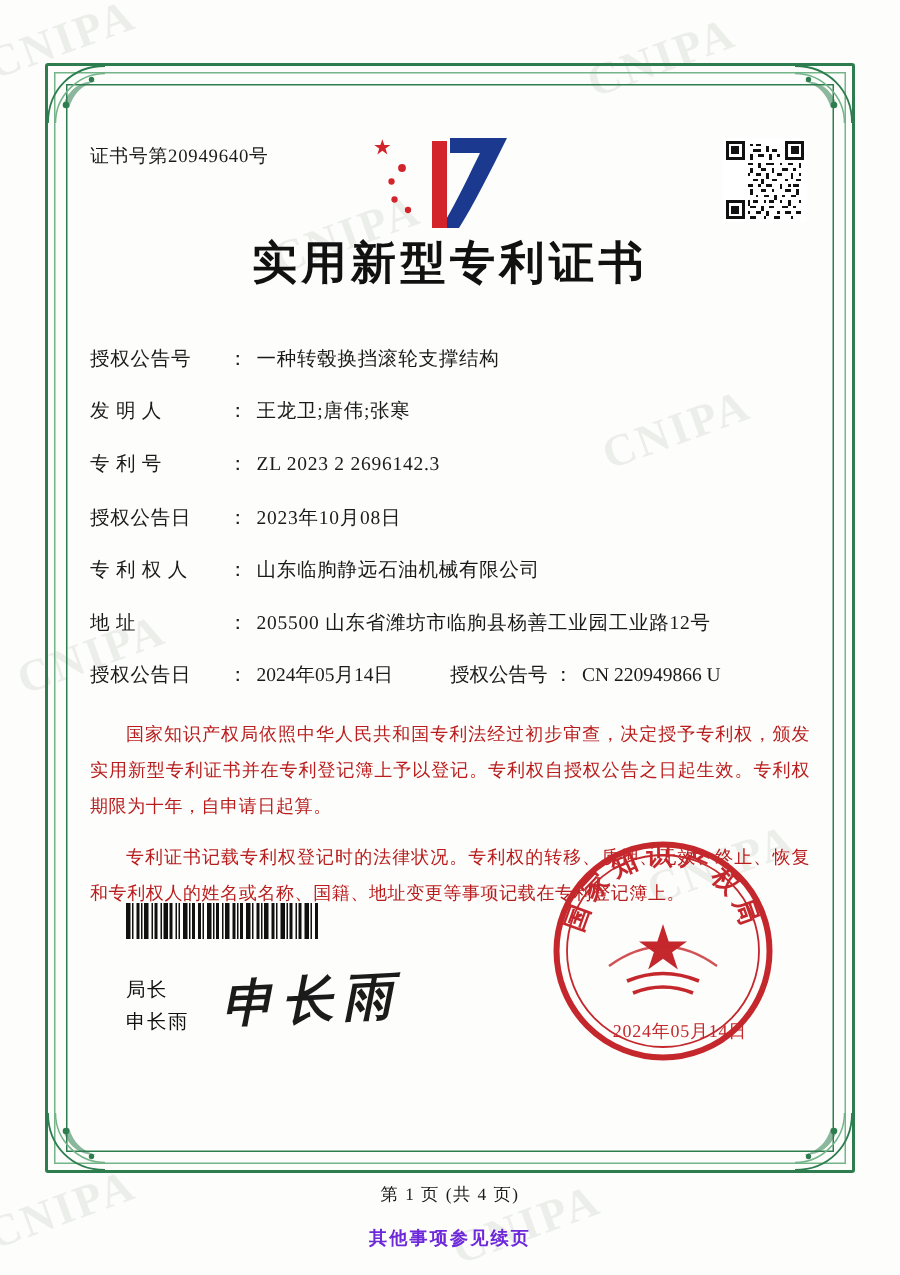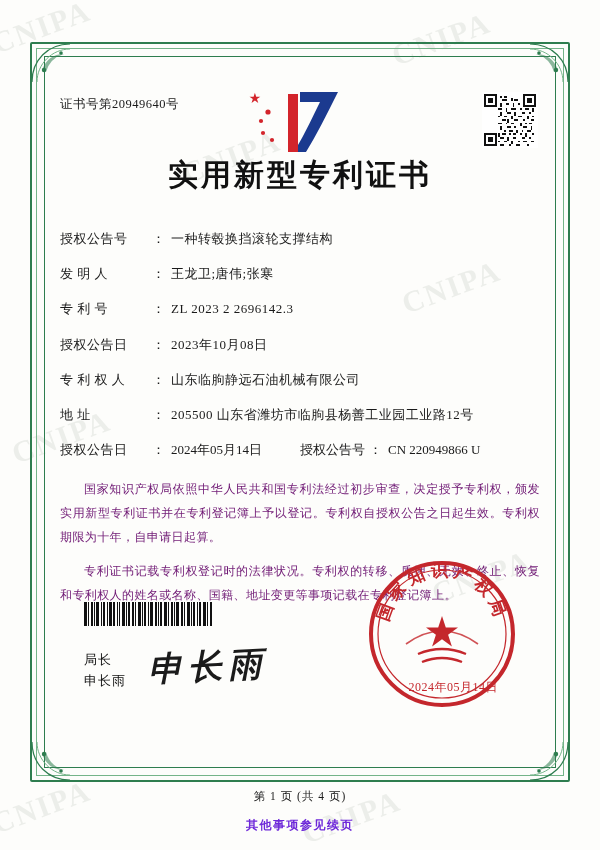--- a/index.html
+++ b/index.html
@@ -143,21 +143,21 @@
     white-space: nowrap;
   }
   .row .lbl2 {
     white-space: nowrap;
   }
 
   .para {
     font-family: "Liberation Serif", serif;
     font-size: 12px;
     line-height: 2;
-    color: #701a75;
+    color: #b91c1c;
     text-align: justify;
     text-indent: 24px;
     margin-top: 18px;
     letter-spacing: 0.4px;
   }
   .para.second { margin-top: 10px; }
 
   .barcode {
     position: absolute;
     left: 24px;

